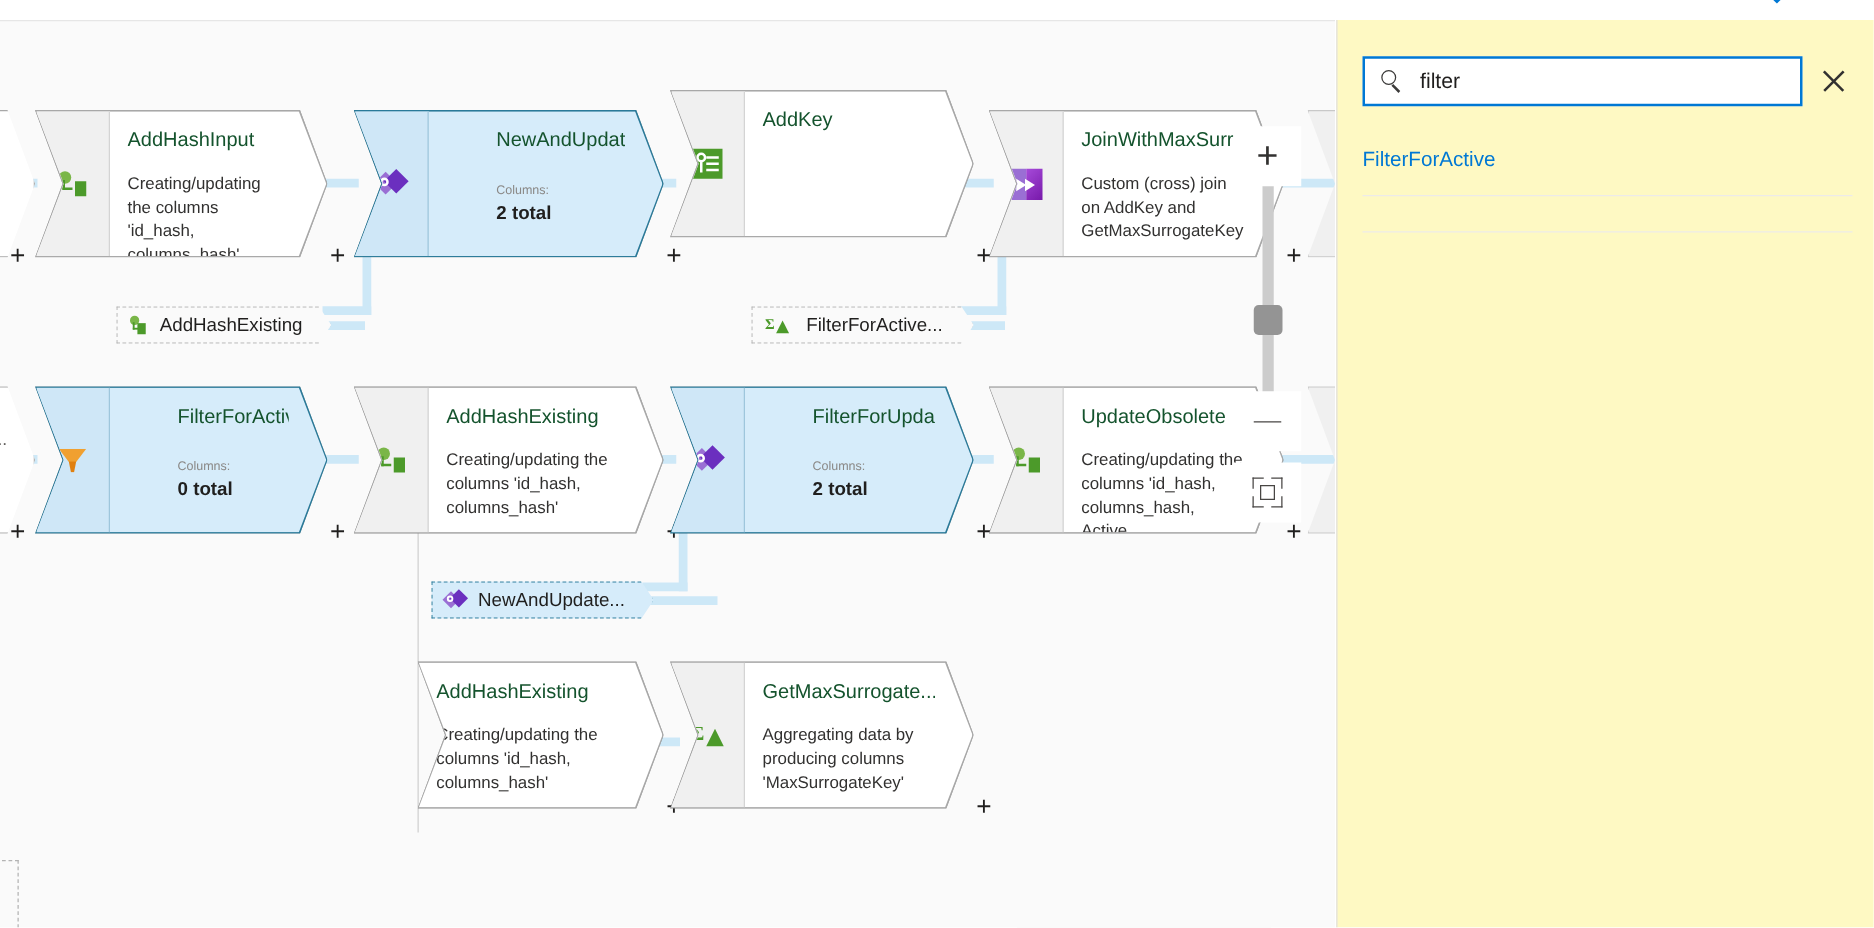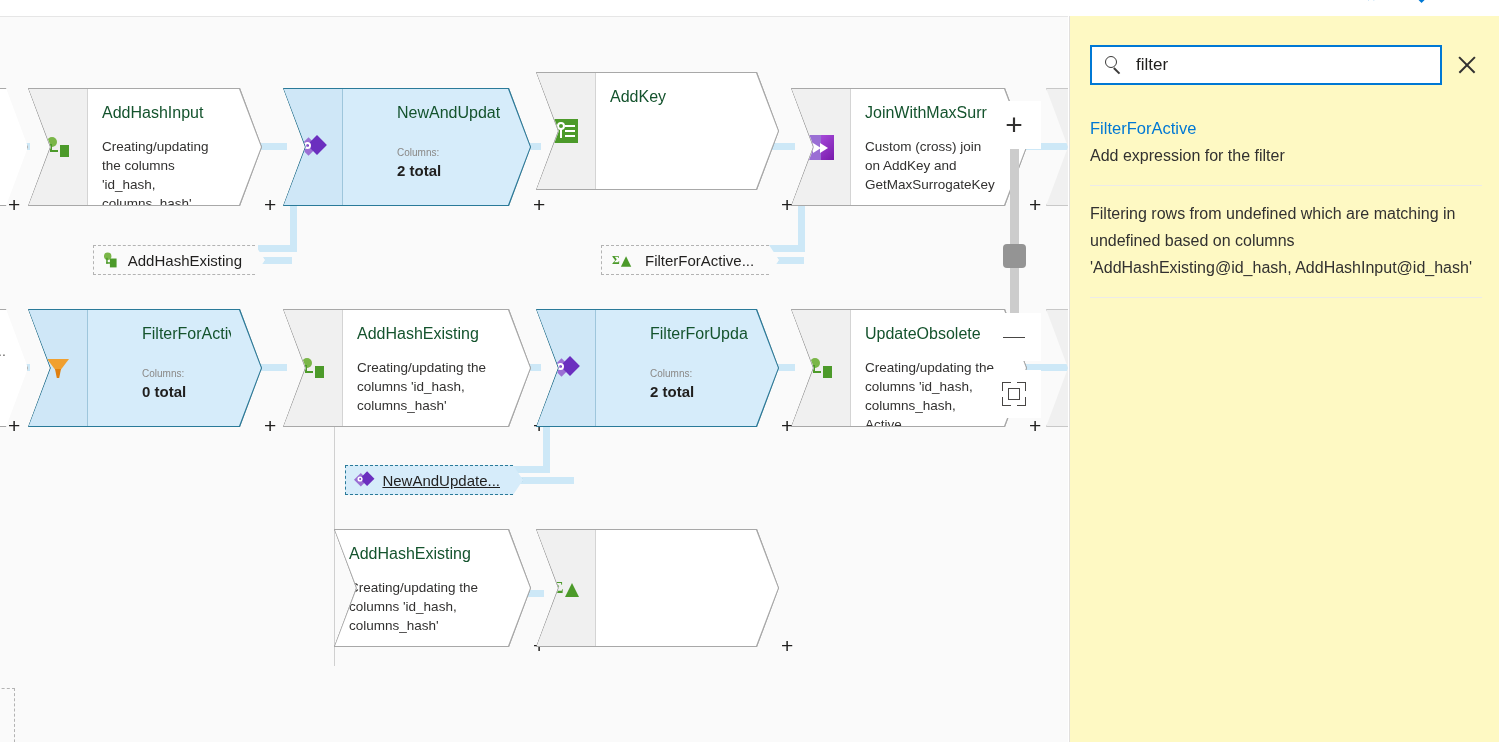--- a/index.html
+++ b/index.html
@@ -427,38 +427,42 @@
             </div>
           </div>
         </div>
         <div class="node-plus" style="left: 533px; top: 619px;">+</div>
         <div class="node" style="left: 536px; top: 513px; width: 243px;">
           <div class="node-shape"></div>
           <div class="node-fill">
             <div class="node-icon-pane">
               <span class="ico ico-agg">Σ<span class="tri"></span></span>
             </div>
+            <div class="node-body">
+              <div class="node-title">GetMaxSurrogate...</div>
+              <div class="node-desc">Aggregating data by producing columns 'MaxSurrogateKey'</div>
+            </div>
           </div>
         </div>
         <div class="node-plus" style="left: 781px; top: 619px;">+</div>
       </div>
     <div id="chips-layer">
         <div class="chip" style="left: 93px; top: 229px; width: 172px;">
           <span class="ico ico-derived ico-mini">
             <span class="d1"></span>
             <span class="d3"></span>
             <span class="d2"></span>
           </span>
           <span>AddHashExisting</span>
         </div>
         <div class="chip" style="left: 601px; top: 229px; width: 178px;">
           <span class="ico ico-agg ico-mini">Σ<span class="tri"></span></span>
           <span>FilterForActive...</span>
         </div>
-        <div class="chip selected" style="left: 345px; top: 449px; width: 178px; text-decoration: underline;">
+        <div class="chip selected" style="left: 345px; top: 449px; width: 178px;">
           <span class="ico ico-exists ico-mini">
             <span class="e1"></span>
             <span class="e2"></span>
             <span class="e3"></span>
           </span>
           <span>NewAndUpdate...</span>
         </div>
       </div>
 
     <div class="zoomctl" style="left:987px; top:85px; height:330px;">
@@ -493,21 +497,19 @@
       </div>
       <div class="close-btn">
         <i class="a"></i>
           <i class="b"></i>
       </div>
     </div>
 
     <div class="results" id="results-layer">
         <div class="result">
           <div class="result-title">FilterForActive</div>
-          <div class="result-desc">Add expression for the filter</div>
         </div>
         <div class="result">
-          <div class="result-desc">Filtering rows from undefined which are matching in undefined based on columns 'AddHashExisting@id_hash, AddHashInput@id_hash'</div>
         </div>
       </div>
   </div>
 
 </div>
 
 </body></html>

